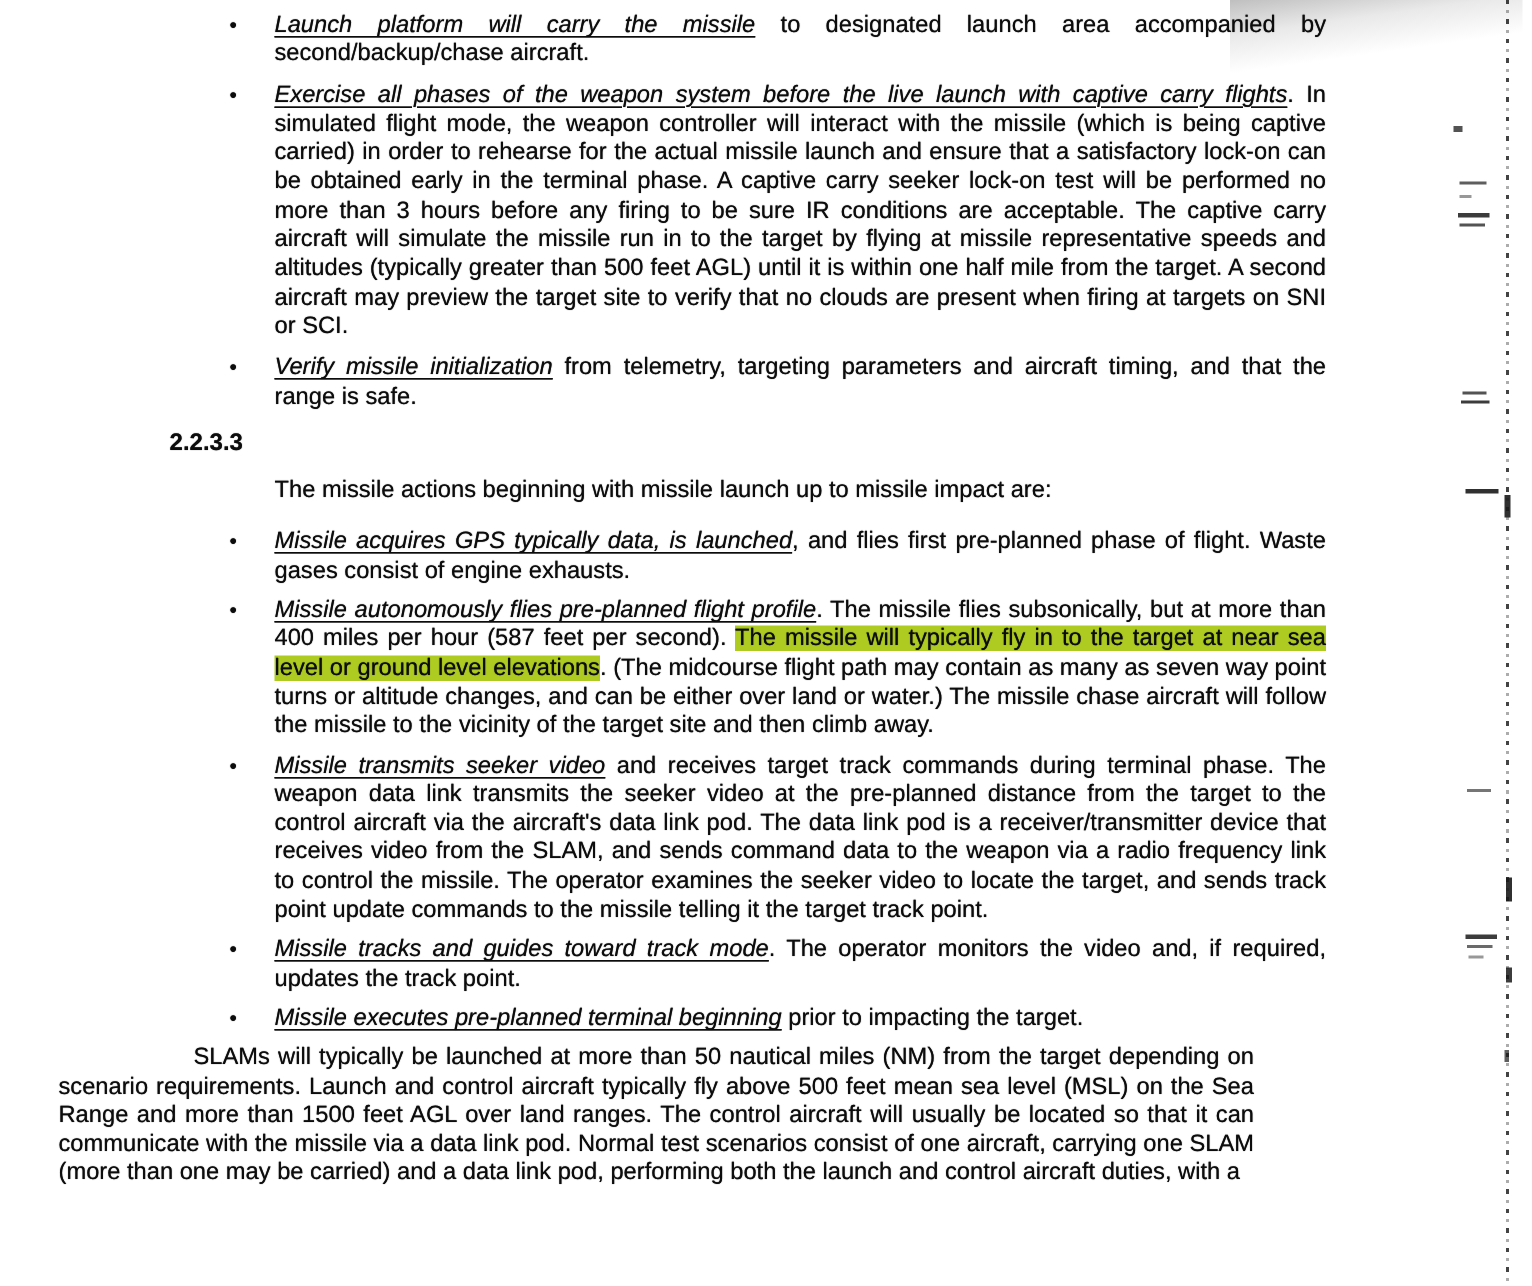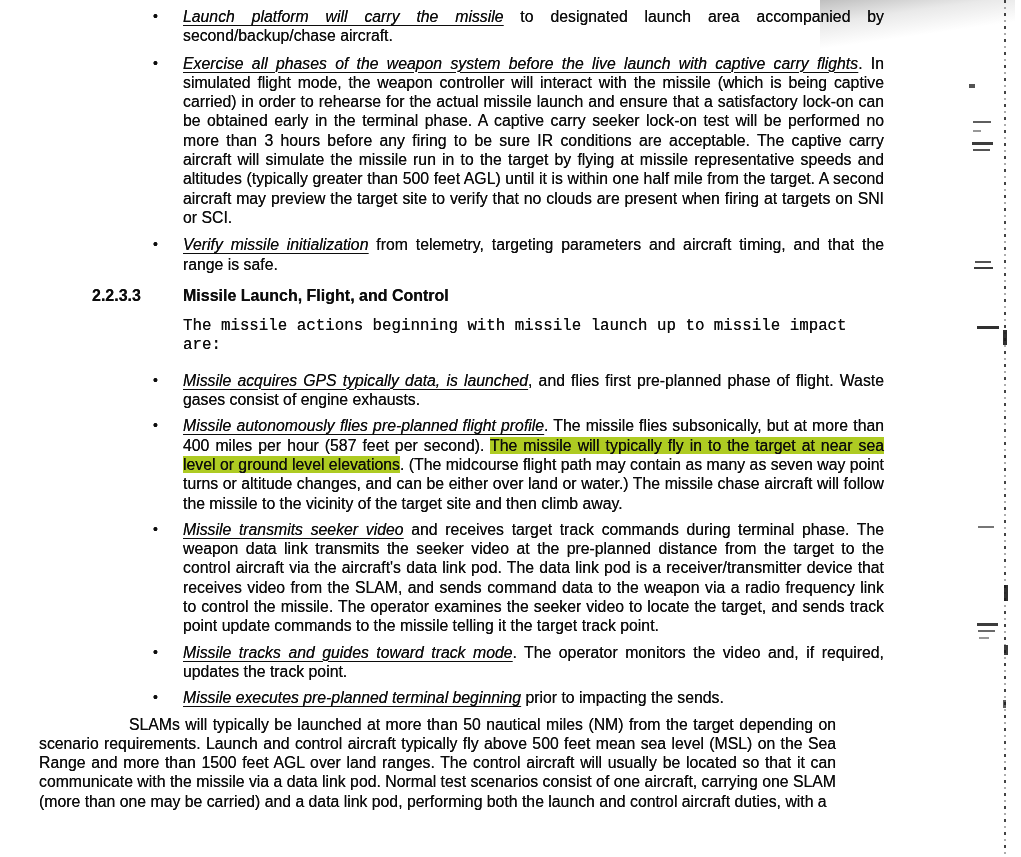--- a/index.html
+++ b/index.html
@@ -25,26 +25,26 @@
 
   .u {
     text-decoration:underline;
     text-decoration-thickness:1.4px;
     text-underline-offset:2.5px;
     font-style:italic;
   }
   .hl { background-color:var(--hl, #aecb22); }
 
   
-  .heading-row { display:flex; margin:12px 0 12px 92px; font-weight:bold; font-size:16px; }
+  .heading-row { display:flex; margin:12px 0 12px 92px; font-weight:bold; font-size:16px;text-align:center; }
   .heading-num { width:91px; flex:none; }
   .heading-title { }
 
   
-  .intro { margin:12px 0 15px 183px; width:701px;font-family:Liberation Mono, monospace; }
+  .intro { margin:12px 0 15px 183px; width:701px; }
 
   
   .closing {
     margin:7px 0 0 39px;
     width:797px;
     text-align:justify;
     text-align-last:left;
     text-indent:90px;
   }
 
@@ -101,21 +101,20 @@
           <div class="bullet-text"><span class="u">Exercise all phases of the weapon system before the live launch with captive carry flights</span><span>.  In simulated flight mode, the weapon controller will interact with the missile (which is being captive carried) in order to rehearse for the actual missile launch and ensure that a satisfactory lock-on can be obtained early in the terminal phase.  A captive carry seeker lock-on test will be performed no more than 3 hours before any firing to be sure IR conditions are acceptable. The captive carry aircraft will simulate the missile run in to the target by flying at missile representative speeds and altitudes (typically greater than 500 feet AGL) until it is within one half mile from the target. A second aircraft may preview the target site to verify that no clouds are present when firing at targets on SNI or SCI.</span></div>
         </div>
         <div class="bullet-item">
           <span class="bullet-dot">•</span>
           <div class="bullet-text"><span class="u">Verify missile initialization</span><span> from telemetry, targeting parameters and aircraft timing, and that the range is safe.</span></div>
         </div>
       </div>
 
     <div class="heading-row">
       <span class="heading-num">2.2.3.3</span>
-      <span class="heading-title">Missile Launch, Flight, and Control</span>
     </div>
 
     <p class="intro">The missile actions beginning with missile launch up to missile impact are:</p>
 
     <div class="bullet-list sec" id="launch-bullets">
         <div class="bullet-item">
           <span class="bullet-dot">•</span>
           <div class="bullet-text"><span class="u">Missile acquires GPS typically data, is launched</span><span>, and flies first pre-planned phase of flight. Waste gases consist of engine exhausts.</span></div>
         </div>
         <div class="bullet-item">
@@ -125,20 +124,20 @@
         <div class="bullet-item">
           <span class="bullet-dot">•</span>
           <div class="bullet-text"><span class="u">Missile transmits seeker video</span><span> and receives target track commands during terminal phase.  The weapon data link transmits the seeker video at the pre-planned distance from the target to the control aircraft via the aircraft's data link pod. The data link pod is a receiver/transmitter device that receives video from the SLAM, and sends command data to the weapon via a radio frequency link to control the missile.  The operator examines the seeker video to locate the target, and sends track point update commands to the missile telling it the target track point.</span></div>
         </div>
         <div class="bullet-item">
           <span class="bullet-dot">•</span>
           <div class="bullet-text"><span class="u">Missile tracks and guides toward track mode</span><span>.  The operator monitors the video and, if required, updates the track point.</span></div>
         </div>
         <div class="bullet-item">
           <span class="bullet-dot">•</span>
-          <div class="bullet-text"><span class="u">Missile executes pre-planned terminal beginning</span><span> prior to impacting the sends.</span></div>
+          <div class="bullet-text"><span class="u">Missile executes pre-planned terminal beginning</span><span> prior to impacting the target.</span></div>
         </div>
       </div>
 
     <p class="closing">SLAMs will typically be launched at more than 50 nautical miles (NM) from the target depending on scenario requirements.  Launch and control aircraft typically fly above 500 feet mean sea level (MSL) on the Sea Range and more than 1500 feet AGL over land ranges.  The control aircraft will usually be located so that it can communicate with the missile via a data link pod.  Normal test scenarios consist of one aircraft, carrying one SLAM (more than one may be carried) and a data link pod, performing both the launch and control aircraft duties, with a</p>
 
   </div>
 </div>
 
 </body></html>

